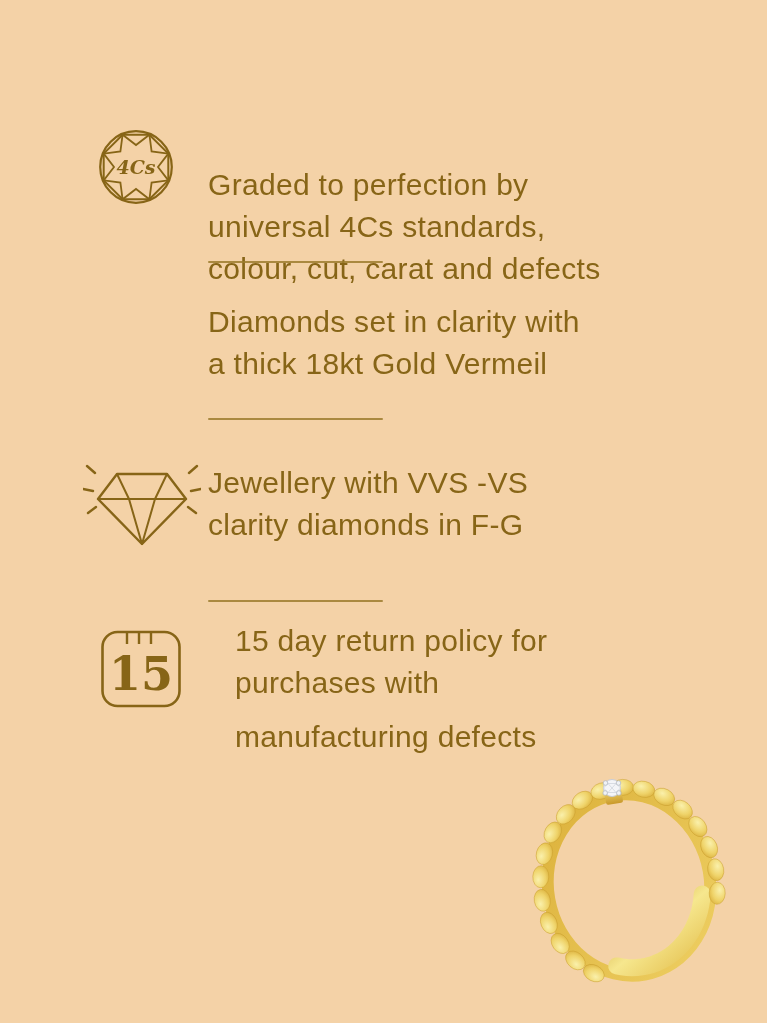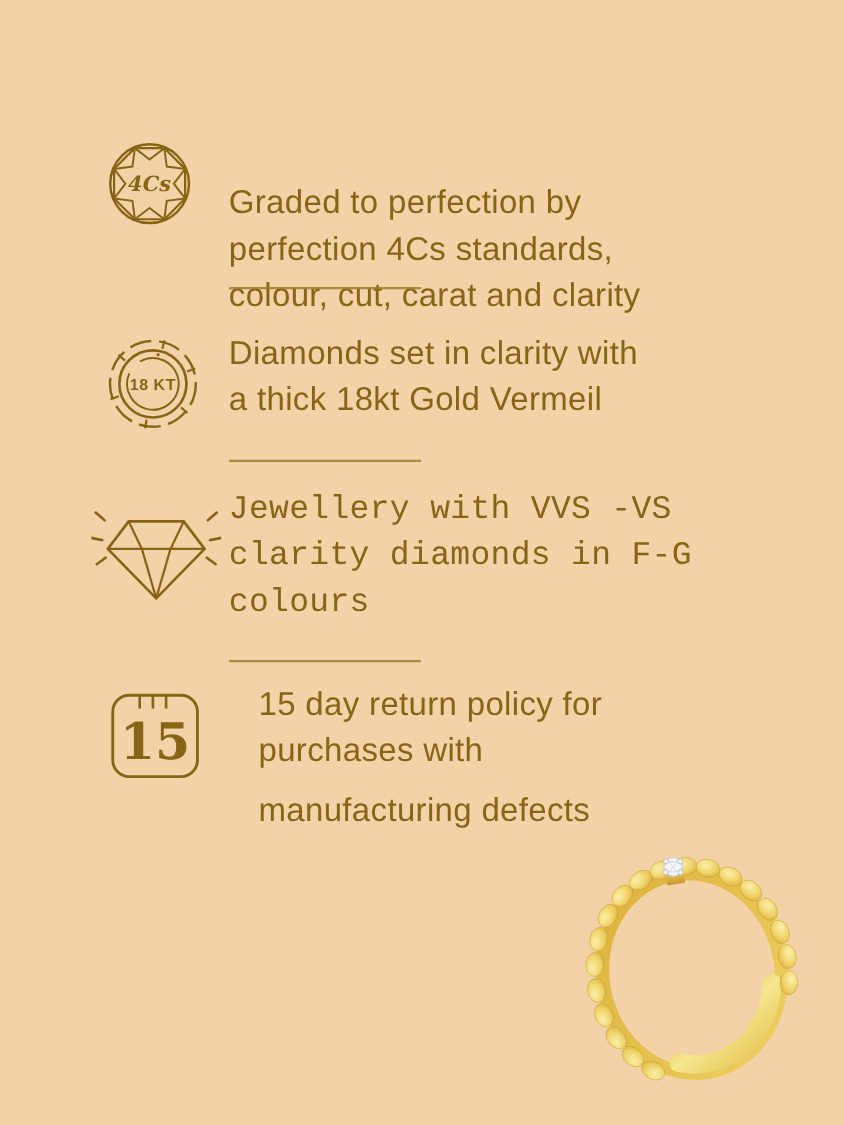--- a/index.html
+++ b/index.html
@@ -15,21 +15,21 @@
   .i1{left:98px;top:129px;width:76px;height:76px;font-style:italic;}
   .i2{left:97px;top:307px;width:84px;height:84px;}
   .i3{left:83px;top:458px;width:118px;height:94px;}
   .i4{left:100px;top:623px;width:82px;height:86px;}
   .ftext{
     position:absolute;left:208px;width:500px;
     color:#876517;font-size:30px;line-height:42px;letter-spacing:.3px;
   }
   .t1{top:116px;margin-top:48px;}
   .t2{top:301px;}
-  .t3{top:443px;font-family:Liberation Mono, monospace;}
+  .t3{top:462px;}
   .t4{top:620px;margin-left:27px;}
   .t4 .line:nth-child(3){margin-top:12px;}
   .divider{
     position:absolute;left:208px;width:175px;height:2px;
     background:#9c7c2e;border-radius:1px;opacity:.85;
   }
   .d1{top:261px;}
   .d2{top:418px;}
   .d3{top:600px;}
   .ring{position:absolute;left:527px;top:776px;width:204px;height:218px;margin:0;}
@@ -45,63 +45,45 @@
   <span class="icon i1">
     <svg viewBox="0 0 76 76" fill="none" stroke="currentColor">
       <circle cx="38" cy="38" r="35.8" stroke-width="2.2"></circle>
       <path stroke-width="2" d="M70.3,51.4 L70.3,24.6 L51.4,5.7 L24.6,5.7 L5.7,24.6 L5.7,51.4 L24.6,70.3 L51.4,70.3 Z"></path>
       <path stroke-width="1.8" d="M70.3,51.4 L60,38 L70.3,24.6 L53.6,22.4 L51.4,5.7 L38,16 L24.6,5.7 L22.4,22.4 L5.7,24.6 L16,38 L5.7,51.4 L22.4,53.6 L24.6,70.3 L38,60 L51.4,70.3 L53.6,53.6 Z"></path>
       <text x="38" y="45" text-anchor="middle" fill="currentColor" stroke="none" class="badge-serif" font-size="19">4Cs</text>
     </svg>
   </span>
   <div class="ftext t1">
     <div class="line">Graded to perfection by</div>
-    <div class="line">perfection 4Cs standards,</div>
-    <div class="line">colour, cut, carat and clarity</div>
+    <div class="line">universal 4Cs standards,</div>
+    <div class="line">colour, cut, carat and defects</div>
   </div>
 
   <div class="divider d1"></div>
 
-  <span class="icon i2">
-    <svg viewBox="0 0 84 84" fill="none" stroke="currentColor">
-      <circle cx="42" cy="42" r="39" stroke-width="2.2" stroke-dasharray="20 7"></circle>
-      <g stroke-width="2">
-        <line x1="42" y1="1" x2="42" y2="9" transform="rotate(15 42 42)"></line>
-        <line x1="42" y1="1" x2="42" y2="9" transform="rotate(70 42 42)"></line>
-        <line x1="42" y1="1" x2="42" y2="9" transform="rotate(130 42 42)"></line>
-        <line x1="42" y1="1" x2="42" y2="9" transform="rotate(190 42 42)"></line>
-        <line x1="42" y1="1" x2="42" y2="9" transform="rotate(250 42 42)"></line>
-        <line x1="42" y1="1" x2="42" y2="9" transform="rotate(310 42 42)"></line>
-      </g>
-      <circle cx="42" cy="42" r="30.5" stroke-width="2.4"></circle>
-      <circle cx="42" cy="42" r="23.5" stroke-width="1.8" stroke-dasharray="132 16" transform="rotate(-120 42 42)"></circle>
-      <circle cx="46.7" cy="15.4" r="1.4" fill="currentColor" stroke="none"></circle>
-      <text x="42" y="47.5" text-anchor="middle" fill="currentColor" stroke="none" class="badge-sans" font-size="14.5" letter-spacing="0.5">18 KT</text>
-    </svg>
-  </span>
   <div class="ftext t2">
     <div class="line">Diamonds set in clarity with</div>
     <div class="line">a thick 18kt Gold Vermeil</div>
   </div>
 
   <div class="divider d2"></div>
 
   <span class="icon i3">
     <svg viewBox="0 0 118 94" fill="none" stroke="currentColor" stroke-width="2.4" stroke-linejoin="round" stroke-linecap="round">
       <path d="M34,16 L84,16 L103,41 L59,86 L15,41 Z"></path>
       <path d="M15,41 H103" stroke-width="2"></path>
       <path d="M34,16 L46,41 M84,16 L72,41 M46,41 L59,86 M72,41 L59,86" stroke-width="2"></path>
       <path d="M4,8 L12,15 M0,31 L10,33 M5,55 L13,49"></path>
       <path d="M114,8 L106,15 M118,31 L108,33 M113,55 L105,49"></path>
     </svg>
   </span>
   <div class="ftext t3">
     <div class="line">Jewellery with VVS -VS</div>
     <div class="line">clarity diamonds in F-G</div>
-    <div class="line">colours</div>
   </div>
 
   <div class="divider d3"></div>
 
   <span class="icon i4">
     <svg viewBox="0 0 82 86" fill="none" stroke="currentColor">
       <rect x="2.5" y="9" width="77" height="74" rx="15" stroke-width="2.6"></rect>
       <path d="M27,10 V21 M39,10 V21 M51,10 V21" stroke-width="2.4"></path>
       <text x="41" y="67" text-anchor="middle" fill="currentColor" stroke="none" class="badge-serif" font-size="46">15</text>
     </svg>

